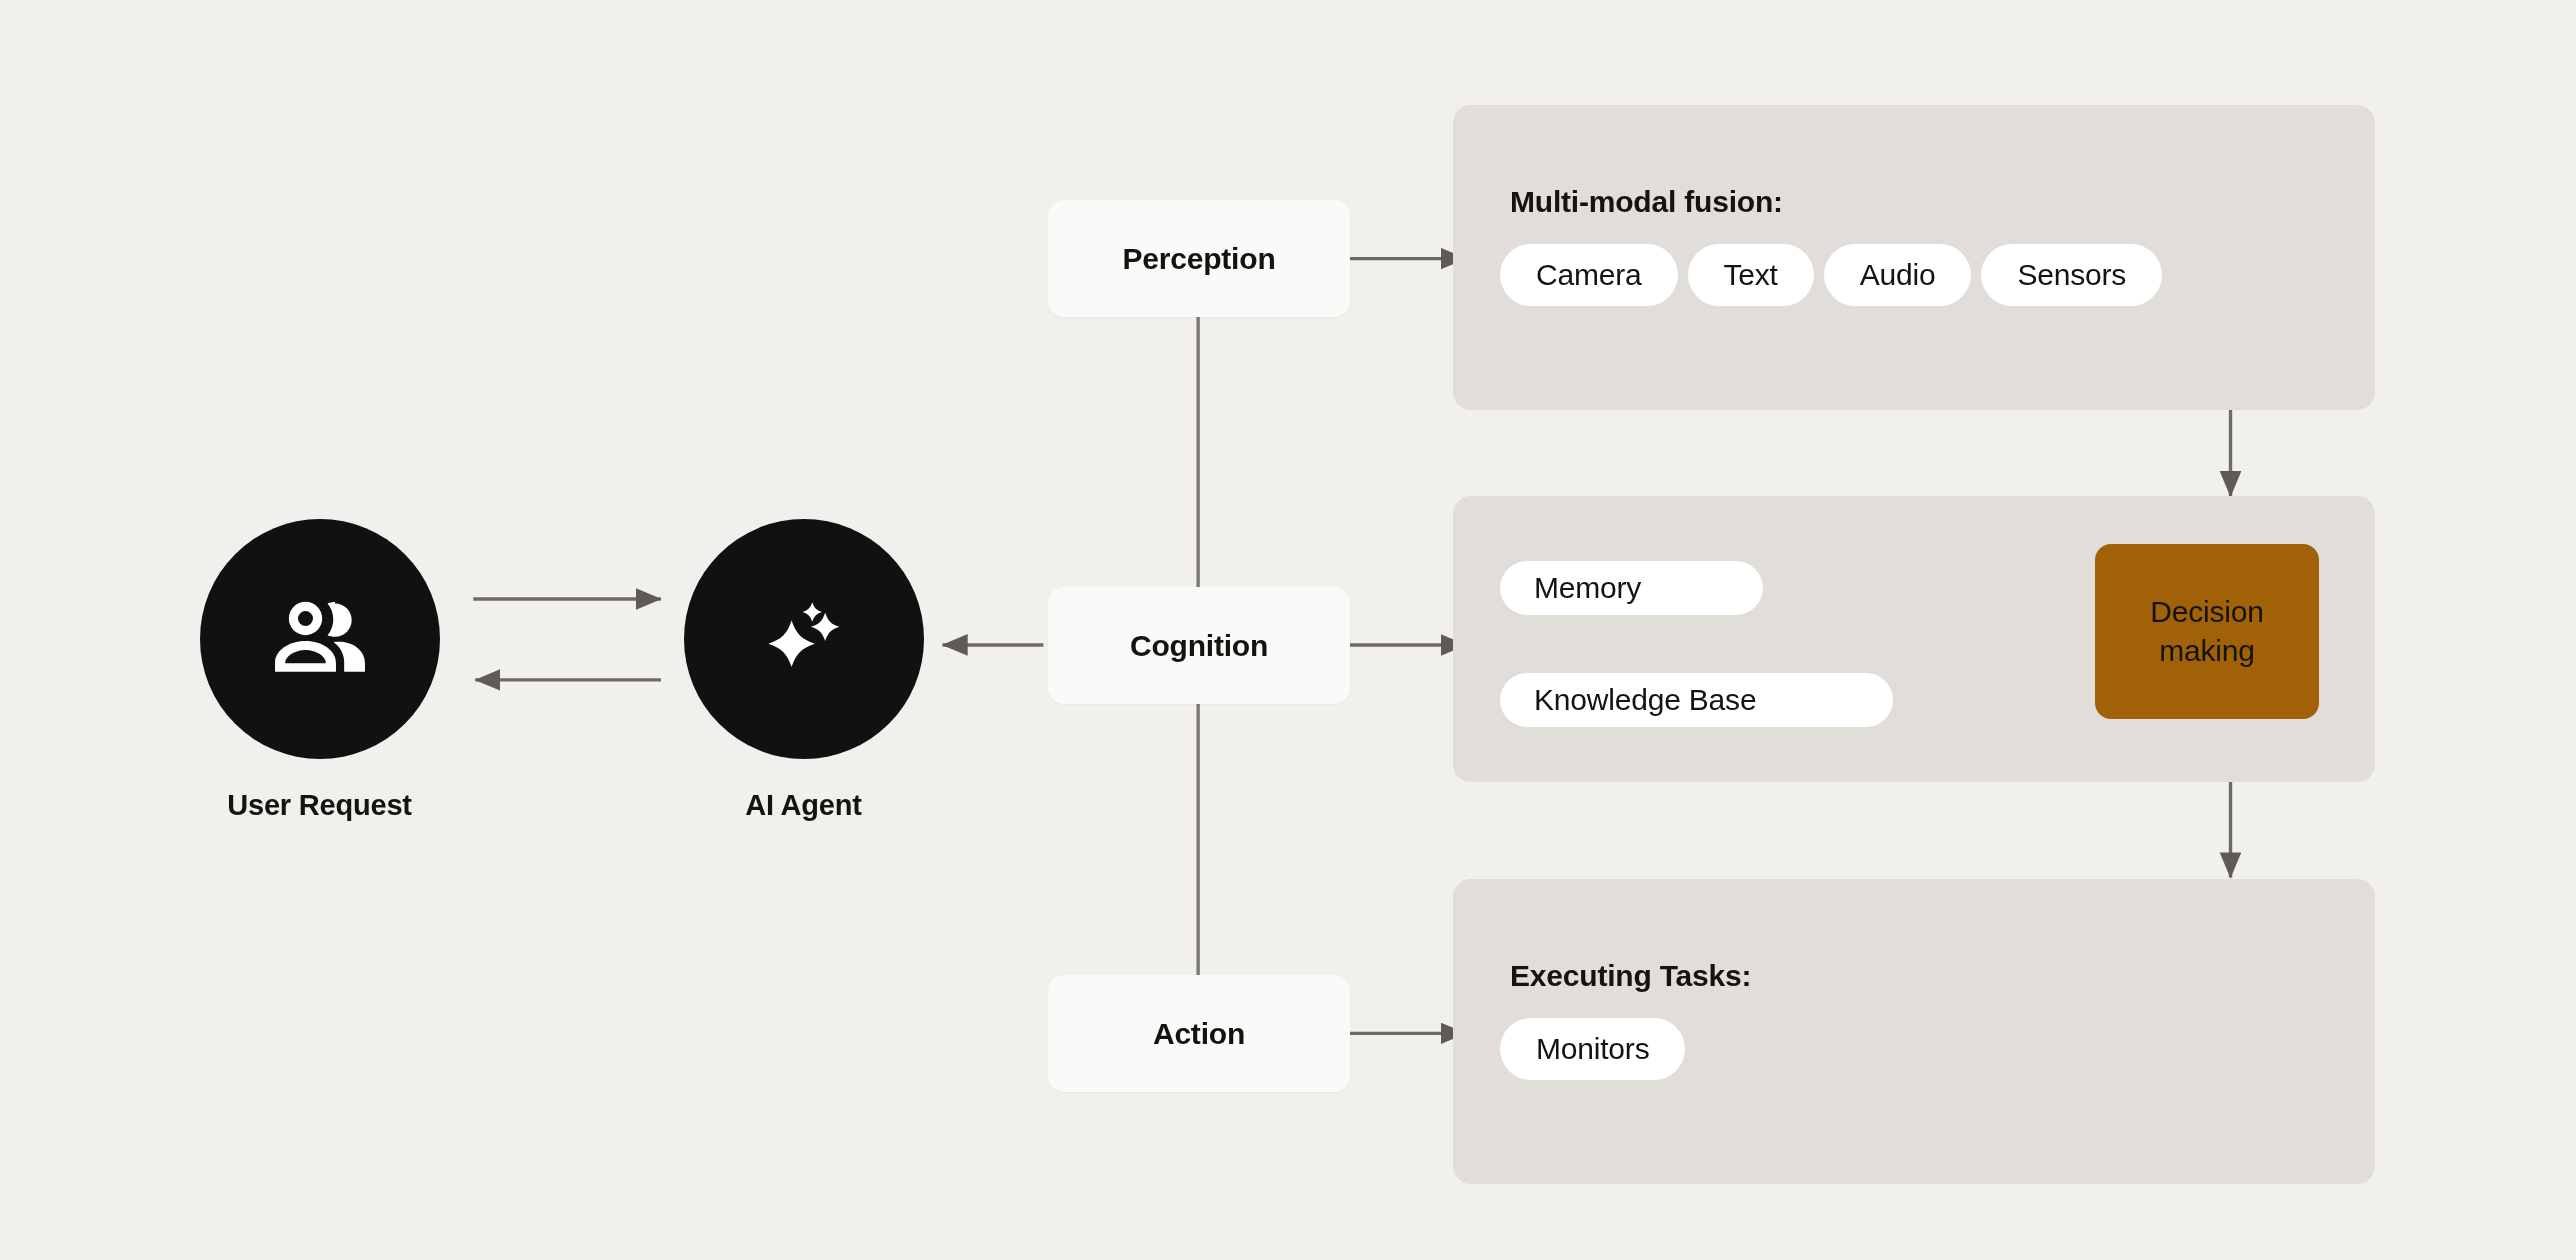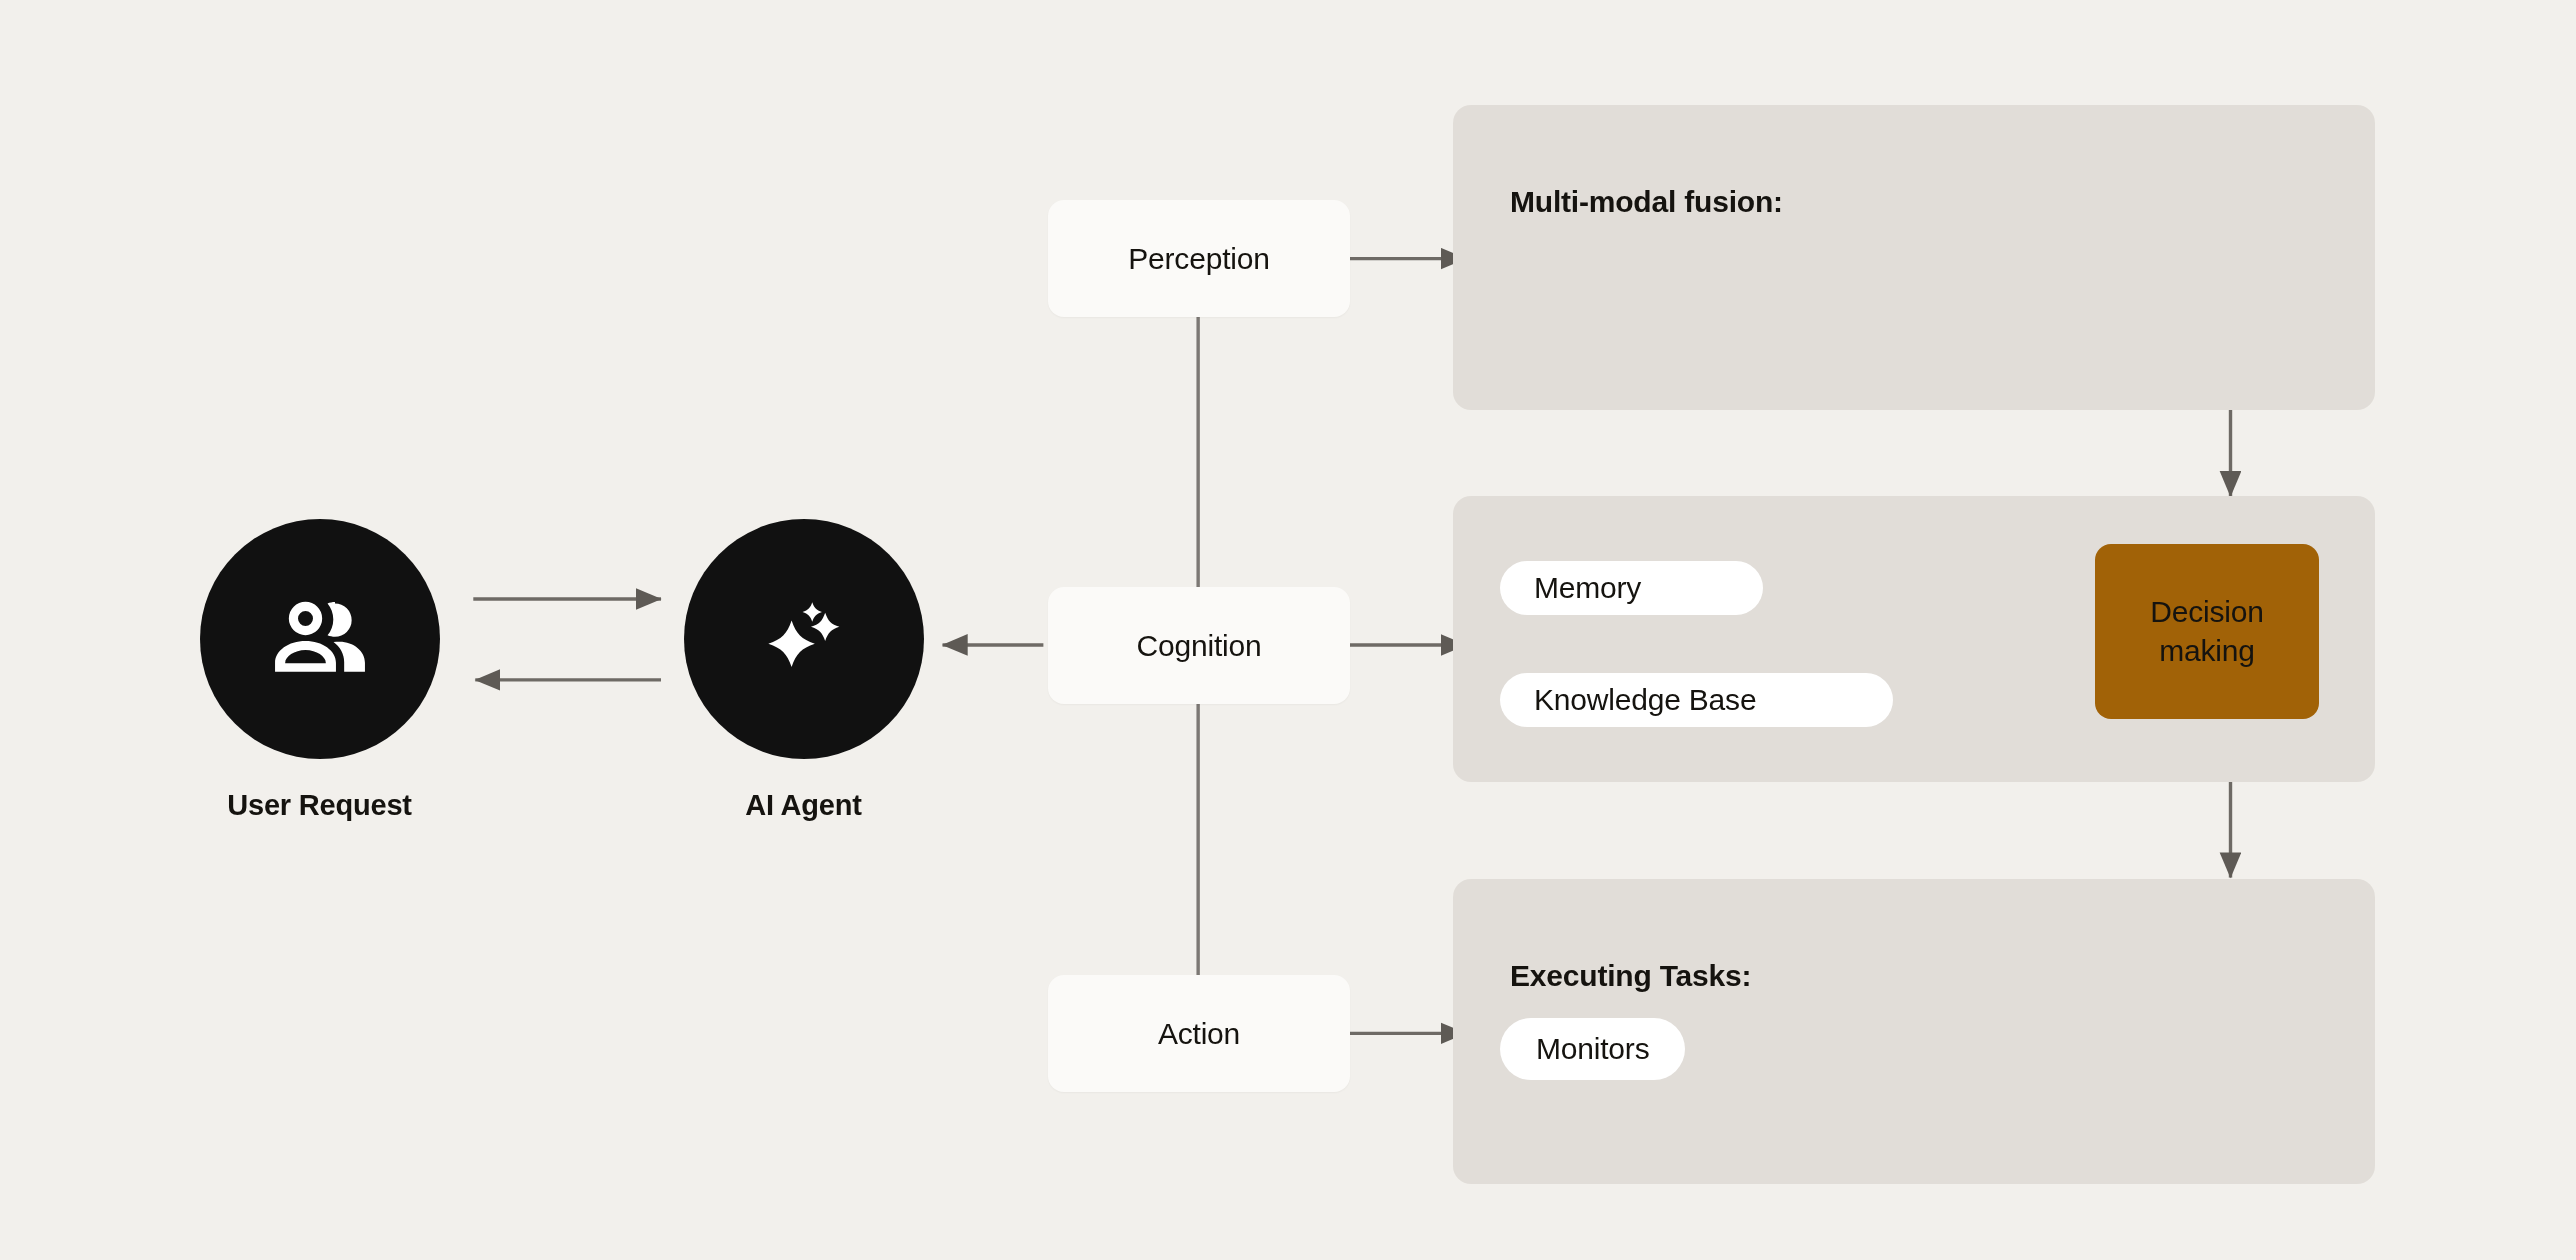--- a/index.html
+++ b/index.html
@@ -50,21 +50,21 @@
 
   
   .stage-node {
     position: absolute;
     background: #FBFAF8;
     border-radius: 16px;
     display: flex;
     align-items: center;
     justify-content: center;
     font-size: 30px;
-    font-weight: normal;
+    font-weight: bold;
     color: #15130F;
     letter-spacing: -0.2px;
     box-shadow: 0 1px 2px rgba(0,0,0,0.04);
   }
 
   
   .panel {
     position: absolute;
     background: #E1DDD8;
     border-radius: 18px;
@@ -181,20 +181,26 @@
 
   <div class="stage-node" style="left:1048px; top:200px; width:302px; height:117px;">Perception</div>
 
   <div class="stage-node" style="left:1048px; top:587px; width:302px; height:117px;">Cognition</div>
 
   <div class="stage-node" style="left:1048px; top:975px; width:302px; height:117px;">Action</div>
 
   <div class="panel" style="left:1453px; top:105px; width:922px; height:305px;">
   </div>
   <div class="panel-title" style="left:1510px; top:185px;">Multi-modal fusion:</div>
+  <div class="chip-row" style="left:1500px; top:244px;">
+    <div class="chip">Camera</div>
+    <div class="chip">Text</div>
+    <div class="chip">Audio</div>
+    <div class="chip">Sensors</div>
+  </div>
 
   <div class="panel" style="left:1453px; top:496px; width:922px; height:286px;">
   </div>
   <div class="stack-chip" style="left:1500px; top:561px; width:195px;">Memory</div>
   <div class="stack-chip" style="left:1500px; top:673px; width:325px;">Knowledge Base</div>
   <div class="decision-box" style="left:2095px; top:544px; width:224px; height:175px;">
     <span>
       <span>Decision</span><br>
       <span>making</span>
     </span>

